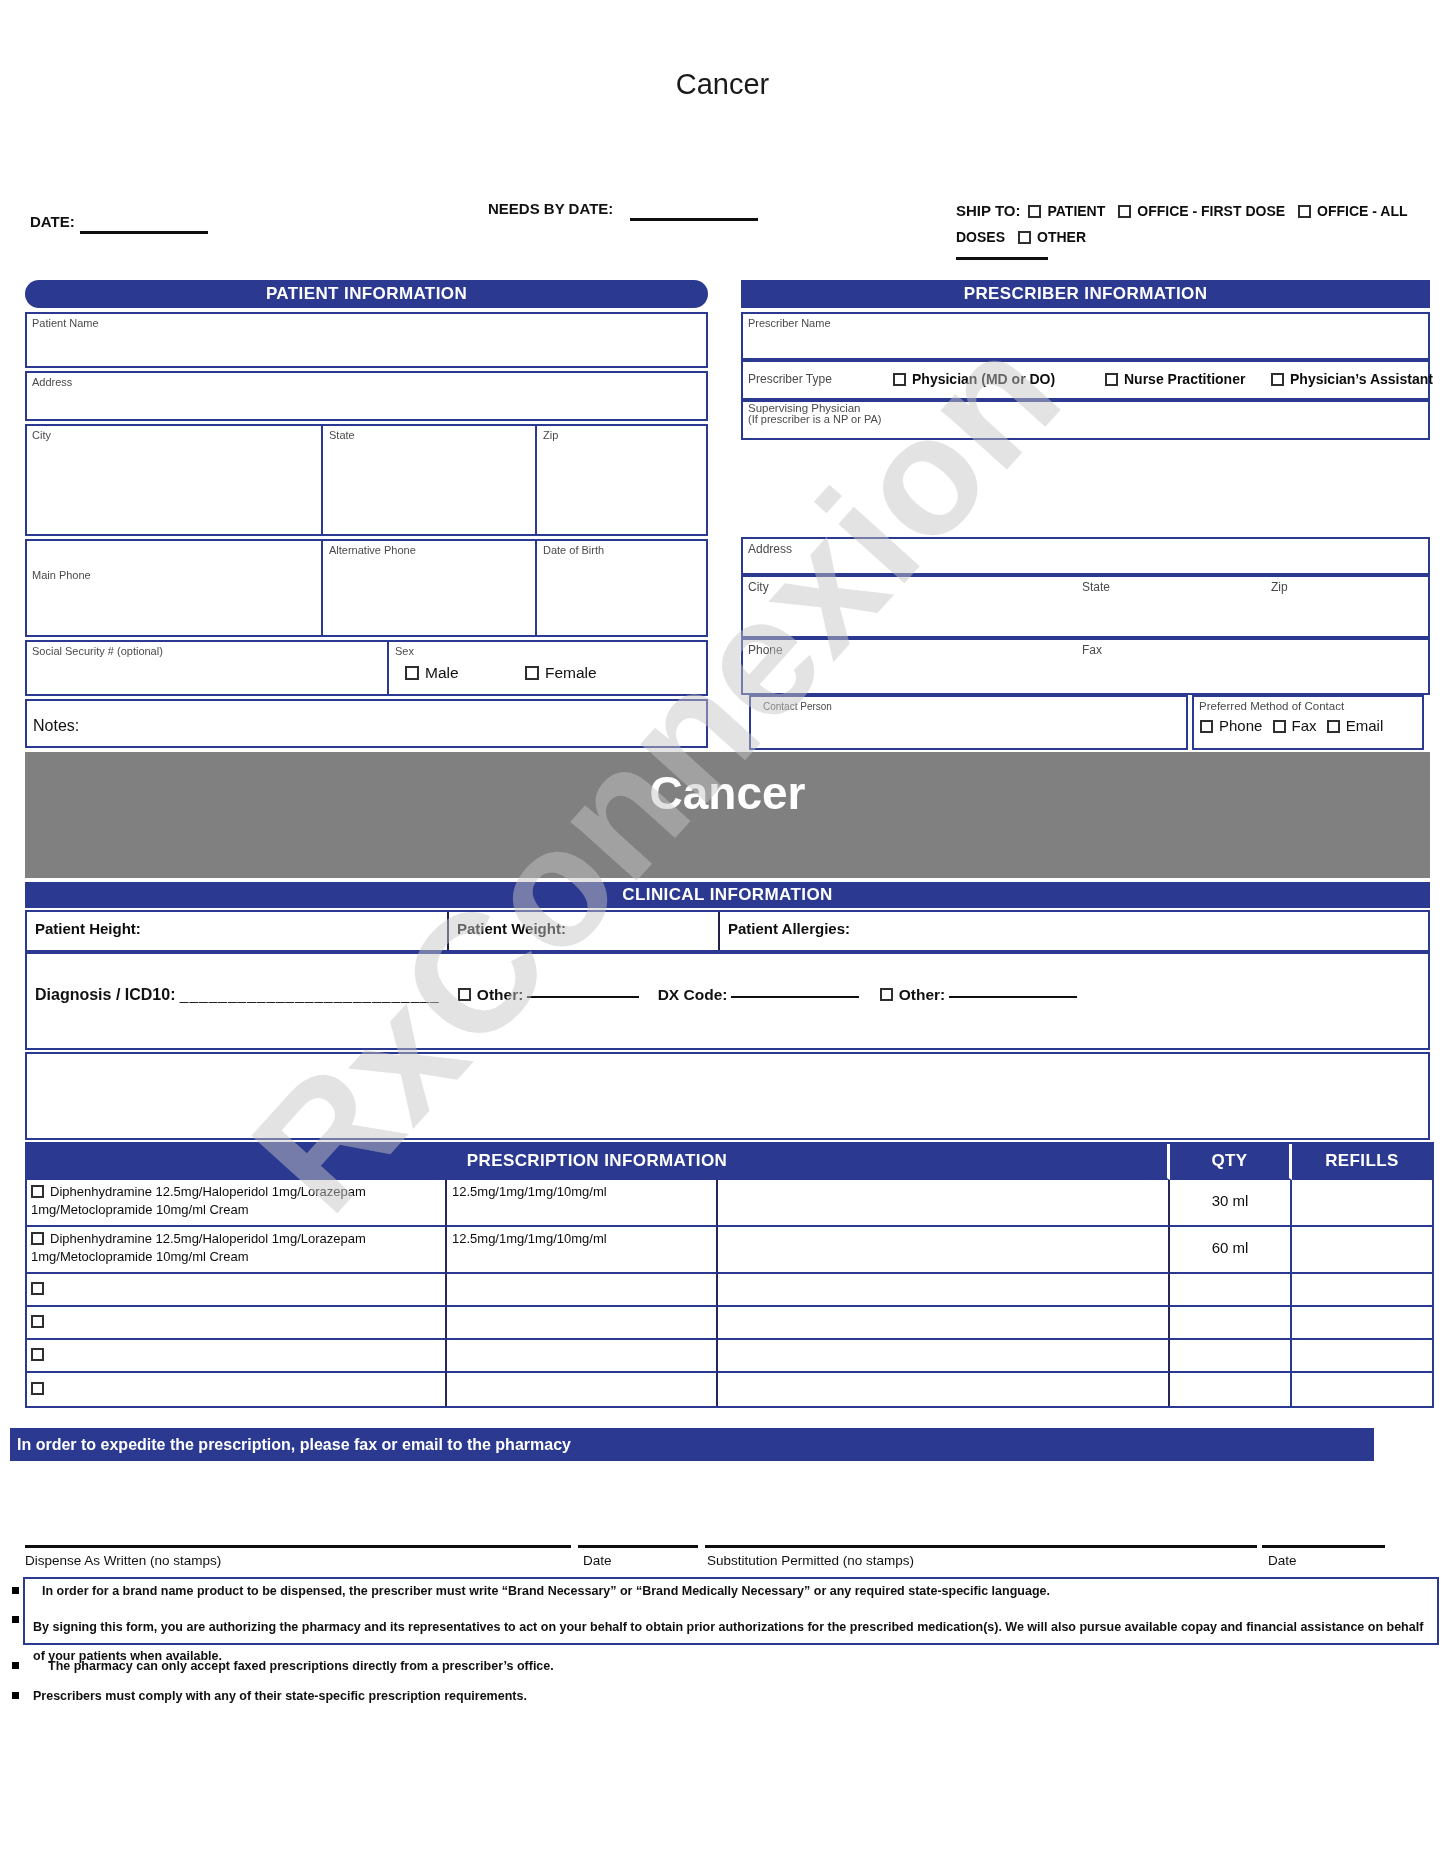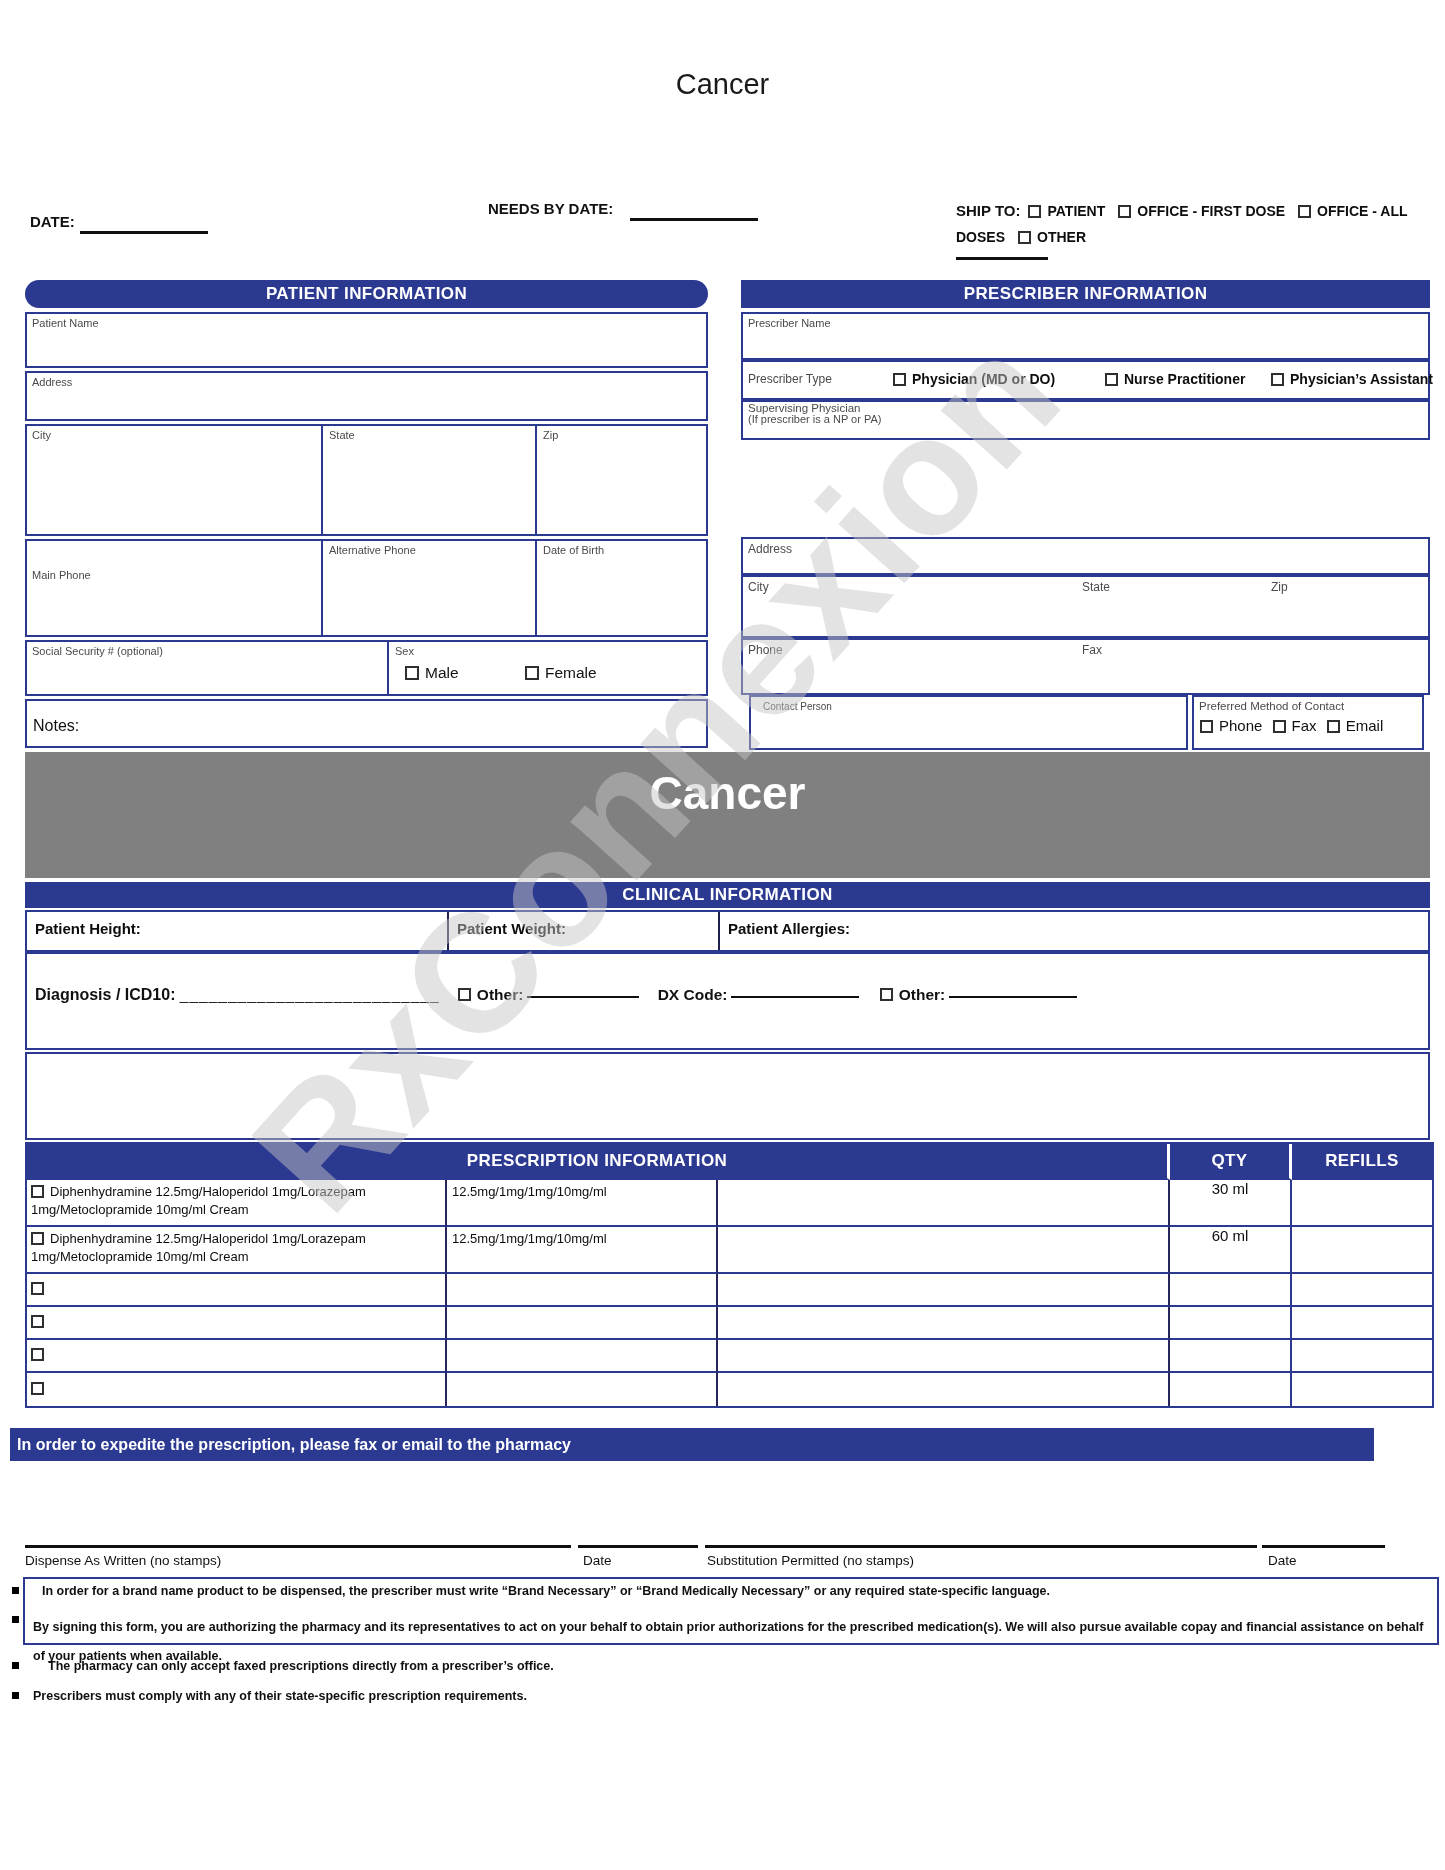--- a/index.html
+++ b/index.html
@@ -30,21 +30,21 @@
       grid-template-rows:36px 47px 47px 33px 33px 33px 33px;
       border:2px solid #2B3990;}
   .rx>div{box-sizing:border-box;border-bottom:2px solid #2B3990;background:#fff;}
   .rx .cdark{border-right:2px solid #26265c;}
   .rx .cnavy{border-right:2px solid #2B3990;}
   .rx .hcell{background:#2B3990;color:#fff;font-weight:bold;font-size:17px;text-align:center;
              line-height:34px;letter-spacing:.4px;border-right:3px solid #fff;}
   .rx .hcell.last{border-right:none;}
   .rxname{font-size:13px;line-height:1.4;padding:3px 4px;color:#0d0d0d;}
   .rxstr{font-size:13px;padding:4px 5px;color:#0d0d0d;}
-  .rxqty{text-align:center;font-size:15px;padding-top:0;color:#0d0d0d;}
+  .rxqty{text-align:center;font-size:15px;padding-top:12px;color:#0d0d0d;}
 </style>
 </head>
 <body>
 
 <div class="page">
 
   <div class="watermark">RxConnexion</div>
 
   <div class="abs" style="left:0;top:68px;width:1445px;text-align:center;font-size:29px;color:#1a1a1a;">Cancer</div>
 

